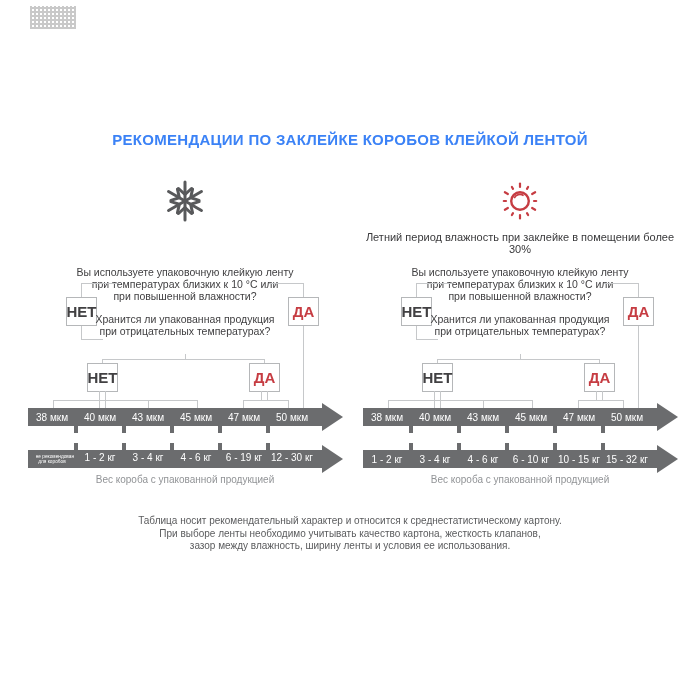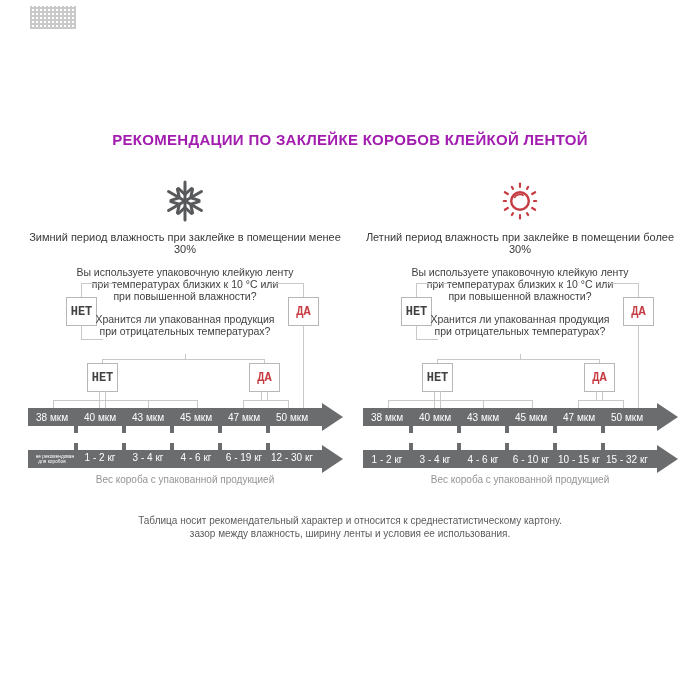--- a/index.html
+++ b/index.html
@@ -1,29 +1,29 @@
 <!DOCTYPE html>
 <html><head>
 <meta charset="utf-8">
 <style>
   html,body{margin:0;padding:0;background:#fff;}
   body{width:700px;height:700px;position:relative;overflow:hidden;
        font-family:"Liberation Sans",sans-serif;color:#414042;}
   .abs{position:absolute;}
   .page-title{left:0;top:131px;width:700px;text-align:center;
-    font-size:15px;font-weight:bold;letter-spacing:.3px;color:#a21caf;}
+    font-size:15px;font-weight:bold;letter-spacing:.3px;color:#3b82f6;}
   .panel{top:0;width:330px;height:510px;}
   .icon-wrap{left:142px;top:178px;width:46px;height:46px;}
   .period{left:0;top:231px;width:330px;text-align:center;font-size:11px;color:#39393b;}
   .q{width:330px;left:0;text-align:center;font-size:10.5px;line-height:12px;color:#414042;}
   .q1{top:266px;}
   .q2{top:313px;}
   .box{width:29px;height:27px;border:1px solid #b5b7b9;background:#fff;
     display:flex;align-items:center;justify-content:center;
-    font-size:12px;font-weight:bold;color:#414042;font-family:Liberation Mono, monospace;}
+    font-size:15px;font-weight:bold;color:#414042;}
   .box.red{color:#c63c42;}
   .h{height:1px;background:#c6c8ca;}
   .v{width:1px;background:#c6c8ca;}
   .arrow-body{height:18px;background:#6b6c6e;display:flex;align-items:center;}
   .arrow-head{width:0;height:0;border-left:21px solid #6b6c6e;
     border-top:14px solid transparent;border-bottom:14px solid transparent;}
   .cells{display:flex;width:288px;margin-left:0;}
   .cell{width:48px;flex:none;text-align:center;color:#fff;font-size:10px;white-space:nowrap;}
   .cell.note{font-size:7px;line-height:7px;transform:scale(.68);transform-origin:50% 50%;}
   .tick{width:4px;height:7px;background:#6b6c6e;}
@@ -56,21 +56,20 @@
             <path d="M16.5 35.5 L23 29.5 L29.5 35.5"></path>
           </g>
         <g transform="rotate(120 23 23)">
             <path d="M23 4 V42"></path>
             <path d="M16.5 10.5 L23 16.5 L29.5 10.5"></path>
             <path d="M16.5 35.5 L23 29.5 L29.5 35.5"></path>
           </g>
       </g>
     </svg>
   </div>
-  <div class="abs period">Зимний период влажность при заклейке в помещении менее 30%</div>
 
   <div class="abs q q1">
     <div>Вы используете упаковочную клейкую ленту</div>
     <div>при температурах близких к 10 °C или</div>
     <div>при повышенной влажности?</div>
   </div>
 
   <div class="abs h" style="left:61px;top:283px;width:36px;"></div>
   <div class="abs v" style="left:61px;top:283px;height:14px;"></div>
   <div class="abs h" style="left:249px;top:283px;width:34px;"></div>
@@ -244,14 +243,15 @@
       <div class="cell">10 - 15 кг</div>
       <div class="cell">15 - 32 кг</div>
     </div>
   </div>
   <div class="abs arrow-head" style="left:302px;top:445px;"></div>
   <div class="abs caption">Вес короба с упакованной продукцией</div>
 </div>
 
 <div class="abs footer">
   <div>Таблица носит рекомендательный характер и относится к среднестатистическому картону.</div>
+  <div>При выборе ленты необходимо учитывать качество картона, жесткость клапанов,</div>
   <div>зазор между влажность, ширину ленты и условия ее использования.</div>
 </div>
 
 </body></html>

